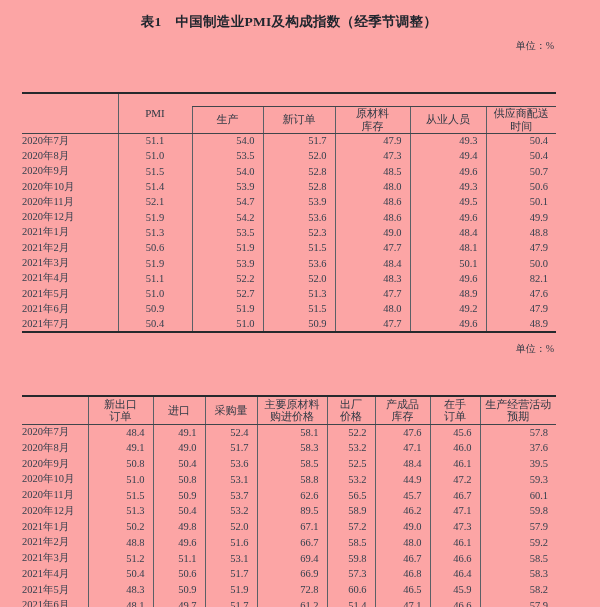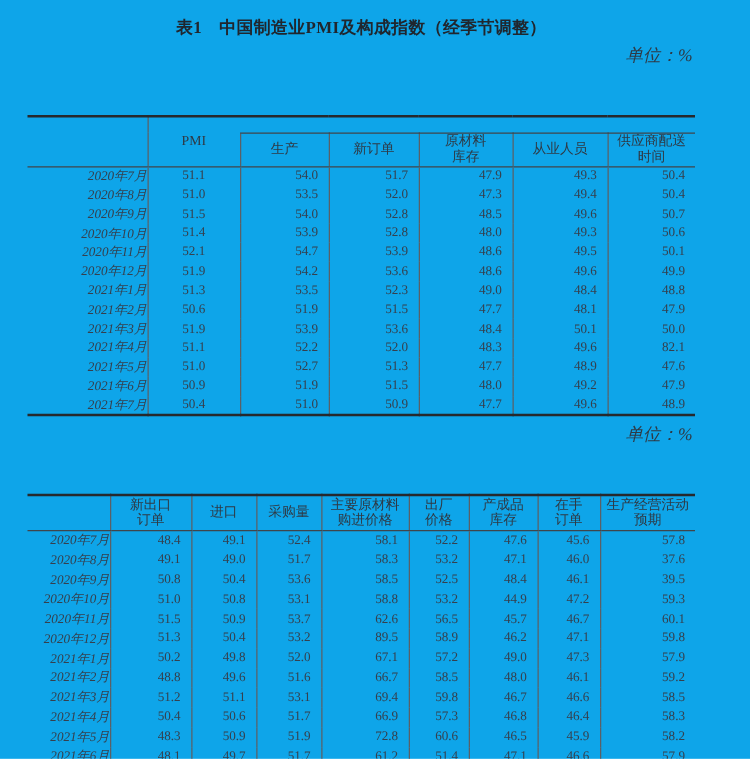--- a/index.html
+++ b/index.html
@@ -1,31 +1,31 @@
 <!DOCTYPE html>
 <html><head>
 <meta charset="utf-8">
 <style>
   html,body{margin:0;padding:0;}
   body{width:600px;height:607px;background:#ffffff;}
   .page{
-    position:relative;width:600px;height:607px;background:#0ea5e9;
+    position:relative;width:600px;height:607px;background:#fca5a5;
     font-family:"Liberation Serif","DejaVu Serif",serif;
     color:#35404e;overflow:hidden;
   }
   .doc-title{
     width:534px;margin-left:22px;text-align:center;
     font-weight:bold;font-size:13.5px;line-height:17px;color:#20262e;
     letter-spacing:0.3px;white-space:pre;
   }
   .title-1{padding-top:13px;}
   .title-2{margin-top:29px;}
   .unit-label{
     width:532px;margin-left:22px;text-align:right;
-    font-size:14px;line-height:13px;color:#2f3944;font-style:italic;
+    font-size:10px;line-height:13px;color:#2f3944;
   }
   .unit-1{margin-top:9px;margin-bottom:0;}
   .unit-2{margin-top:9px;margin-bottom:0;}
   table{
     border-collapse:collapse;table-layout:fixed;
     margin-left:22px;width:534px;
     border-top:2px solid #26292d;border-bottom:2px solid #26292d;margin-top:40px;
   }
   th,td{padding:0;font-weight:normal;overflow:hidden;}
   th{
@@ -34,21 +34,21 @@
   }
   
   .vline{border-left:1px solid #5b6066;}
   .hb{border-bottom:1px solid #40454b;}
   .t1 .row-a{height:13px;}
   .t1 .row-b th{height:26px;}
   .t2 thead th{height:27px;}
   .t1 tbody tr{height:15.3px;}
   .t2 tbody tr{height:15.75px;}
   td{font-size:10.5px;color:#35404e;vertical-align:middle;}
-  td.month{text-align:right;font-style:italic;}
+  td.month{text-align:left;}
   td.val{text-align:right;padding-right:8px;}
   td.val-center{text-align:center;padding-right:0;}
 </style>
 </head>
 <body>
 
 <div class="page">
 
   <div class="doc-title title-1">表1　中国制造业PMI及构成指数（经季节调整）</div>
   <div class="unit-label unit-1">单位：%</div>

